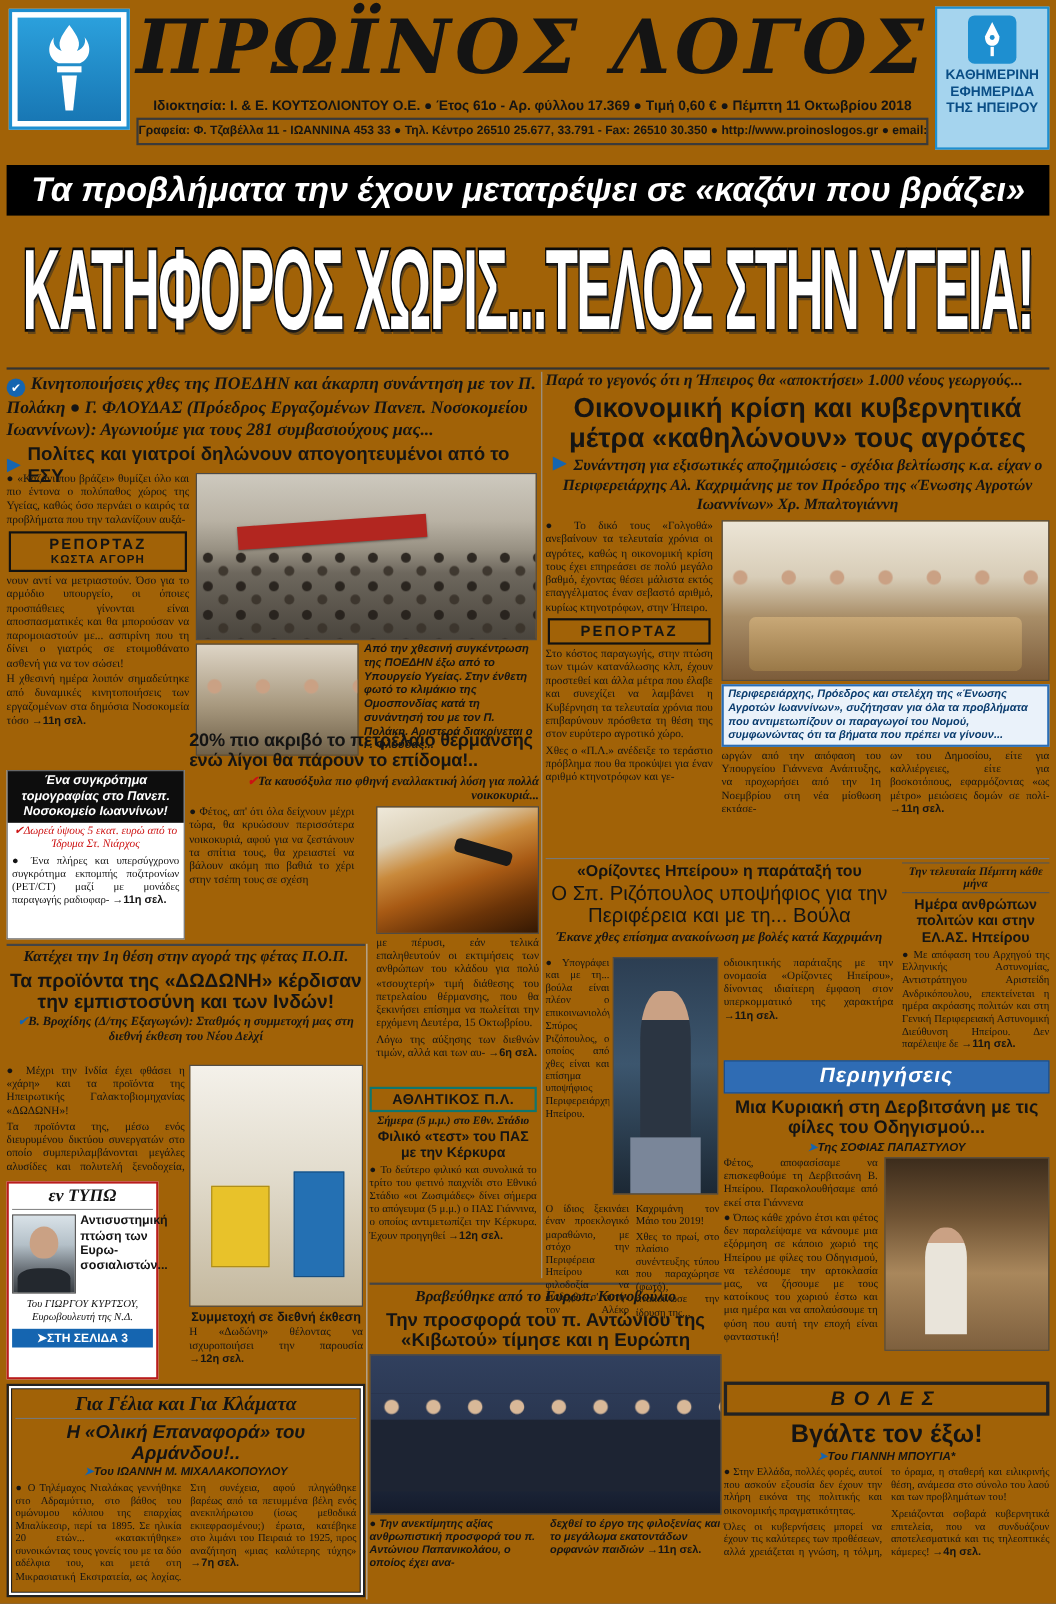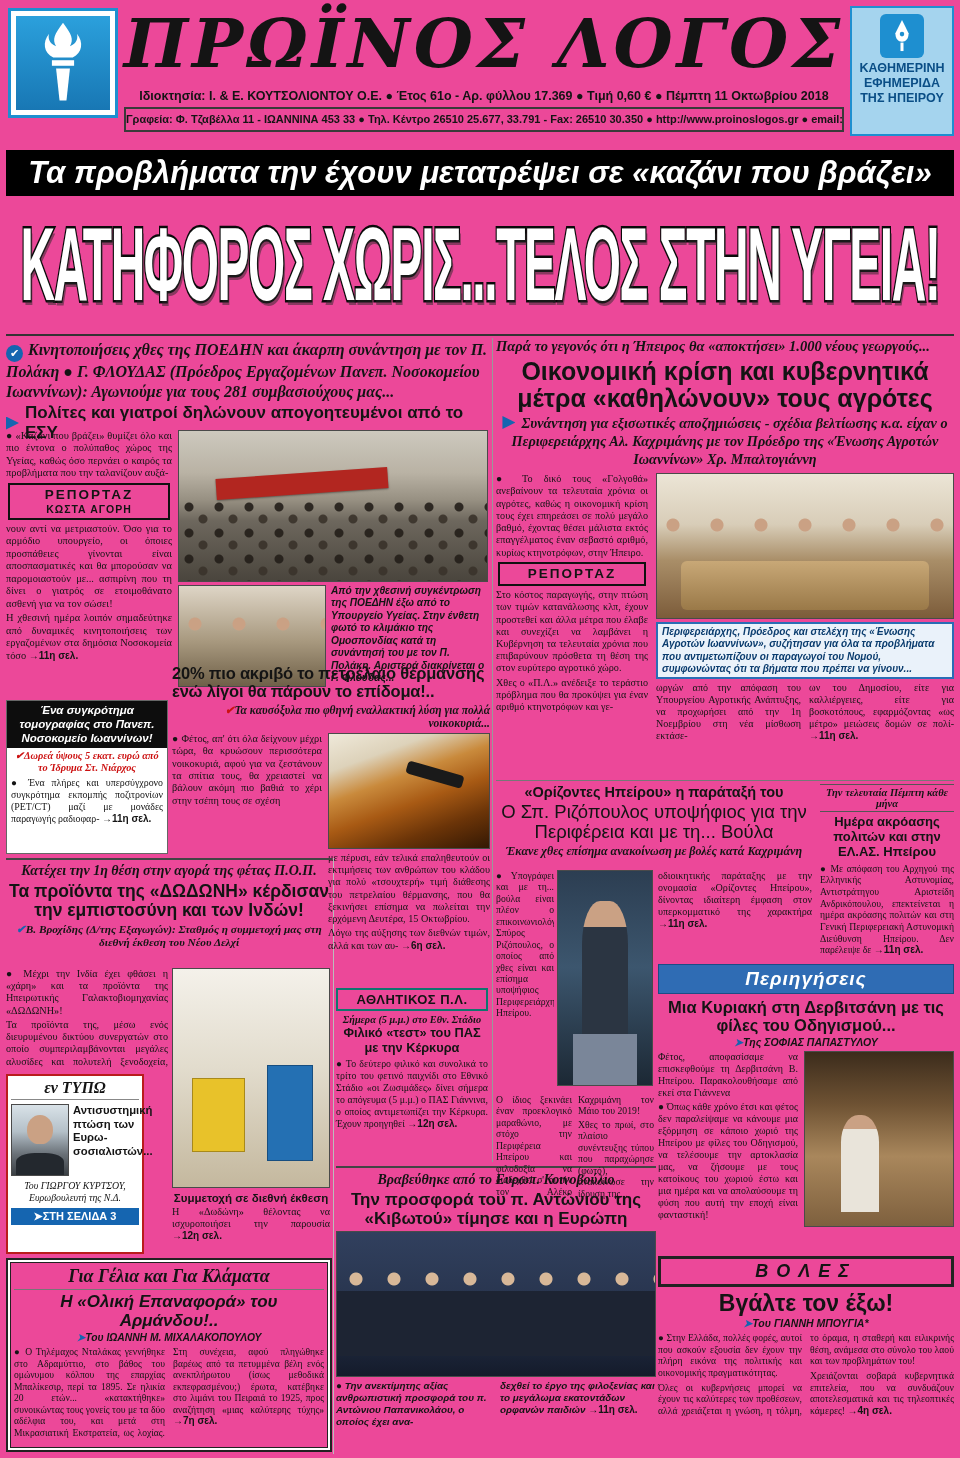--- a/index.html
+++ b/index.html
@@ -1,17 +1,17 @@
 <!DOCTYPE html>
 <html><head>
 <meta charset="utf-8">
 <style>
   *{margin:0;padding:0;box-sizing:border-box}
   body{background:#6b6b6b;font-family:"Liberation Serif",serif}
-  #page{position:relative;width:960px;height:1458px;margin:0 auto;background:#ec4899;color:#141414;overflow:hidden}
+  #page{position:relative;width:960px;height:1458px;margin:0 auto;background:#a16207;color:#141414;overflow:hidden}
   #page > div, #page > header{position:absolute}
   .jc{text-align:justify}
   p{margin-bottom:2px}
   .jump{font-family:"Liberation Sans",sans-serif;font-weight:bold;font-style:normal;font-size:10px;white-space:nowrap}
   .jump::before{content:"\2192 "}
   .byline{font-family:"Liberation Sans",sans-serif;font-weight:bold;font-style:italic}
   .byline::before{content:"\27A4 ";color:#1565b0}
   .check-red::before{content:"\2714 ";color:#c11}
   .check-blue::before{content:"\2714 ";color:#1565b0}
   .badge-check{display:inline-block;width:17px;height:17px;border-radius:50%;background:#1565b0;color:#fff;font-size:11px;line-height:17px;text-align:center;font-style:normal;margin-right:5px;vertical-align:-2px;font-family:"DejaVu Sans",sans-serif}
@@ -52,30 +52,30 @@
   .hp-row{display:flex;margin-top:3px}
   .ph-meeting-small{width:148px;height:102px;flex:none;background:linear-gradient(180deg,#ded5c6,#a8997f 55%,#6f6048)}
   .heads{position:absolute;left:0;right:0;top:28%;height:30%;background-image:radial-gradient(circle at 16px 10px,#caa184 6px,rgba(0,0,0,0) 7px);background-size:44px 30px;background-repeat:repeat-x}
   .health-cap{padding-left:5px;font-size:10.2px}
 
   
   #heating{left:172px;top:662px;width:318px;height:324px}
   .heat-kick{font-size:16.5px;font-weight:bold;font-style:italic;text-align:center}
   .heat-title{font-family:"Liberation Sans",sans-serif;font-weight:bold;font-size:16.5px;line-height:1.12;text-align:left;margin:2px 0;letter-spacing:-.2px}
   .heat-sub{text-align:right;font-weight:bold;font-style:italic;font-size:11.5px;margin-bottom:4px}
-  .heat-row{display:flex;gap:6px}
+  .heat-row{display:flex;gap:20px}
   .heat-colA{width:150px;flex:none;font-size:10.3px;line-height:1.2;text-align:justify}
   .heat-colB{flex:1;font-size:10.2px;line-height:1.2;text-align:justify}
   .ph-oil{width:100%;height:116px;margin-bottom:3px;background:linear-gradient(160deg,#efe9da 0,#ddd2ba 22%,#c98a3c 40%,#a85a14 58%,#6b3408 78%,#341803 100%)}
   .nozzle{position:absolute;right:16%;top:30%;width:36%;height:11%;background:#1a1a1a;border-radius:4px;transform:rotate(16deg)}
 
   
   #tomography{left:6px;top:700px;width:162px;height:154px;border:1px solid #666;background:#fff}
   .tomo-head{background:#0d0d0d;color:#fff;font-family:"Liberation Sans",sans-serif;font-weight:bold;font-style:italic;font-size:11.5px;line-height:1.2;padding:3px 4px;text-align:center}
-  .tomo-sub{color:#c11;font-weight:bold;font-style:italic;font-size:10.3px;line-height:1.15;padding:2px 3px;text-align:center}
+  .tomo-sub{color:#c11;font-weight:normal;font-style:italic;font-size:10.3px;line-height:1.15;padding:2px 3px;text-align:center}
   .tomo-body{font-size:9.9px;line-height:1.2;text-align:justify;padding:1px 4px 3px}
 
   
   #dodoni-head{left:6px;top:858px;width:326px}
   .dod-kick{border-top:2px solid #444;padding-top:3px;font-size:14px;font-weight:bold;font-style:italic;text-align:center}
   .dod-title{font-family:"Liberation Sans",sans-serif;font-weight:bold;font-size:17.5px;line-height:1.1;text-align:center;margin:3px 0 2px}
   .dod-sub{font-weight:bold;font-style:italic;font-size:11.3px;line-height:1.2;text-align:center}
   #dodoni-left{left:6px;top:968px;width:162px;height:100px;overflow:hidden;font-size:10.2px;line-height:1.2;text-align:justify}
   #dodoni-photo{left:172px;top:968px;width:158px;height:220px}
   .ph-dodoni{width:100%;height:100%;background:linear-gradient(180deg,#f4f1ea,#e2dccd 45%,#c4b89e)}
@@ -345,21 +345,21 @@
         <p class="jc">Στο κόστος παραγωγής, στην πτώση των τιμών κατανάλωσης κλπ, έχουν προστεθεί και άλλα μέτρα που έλαβε και συνεχίζει να λαμβάνει η Κυβέρνηση τα τελευταία χρόνια που επιβαρύνουν πρόσθετα τη θέση της στον ευρύτερο αγροτικό χώρο.</p>
         <p class="jc">Χθες ο «Π.Λ.» ανέδειξε το τεράστιο πρόβλημα που θα προκύψει για έναν αριθμό κτηνοτρόφων και γε-</p>
       </div>
       <div class="farm-right">
         <div class="photo ph-farmers">
           <div class="heads"></div>
           <div class="table-shape"></div>
         </div>
         <div class="farm-cap cap">Περιφερειάρχης, Πρόεδρος και στελέχη της «Ένωσης Αγροτών Ιωαννίνων», συζήτησαν για όλα τα προβλήματα που αντιμετωπίζουν οι παραγωγοί του Νομού, συμφωνώντας ότι τα βήματα που πρέπει να γίνουν...</div>
         <div class="farm-cols">
-          <div>ωργών από την απόφαση του Υπουργείου Αγροτικής Ανάπτυξης, να προχωρήσει από την 1η Νοεμβρίου στη νέα μίσθωση εκτάσε-</div>
+          <div>ωργών από την απόφαση του Υπουργείου Γιάννενα Ανάπτυξης, να προχωρήσει από την 1η Νοεμβρίου στη νέα μίσθωση εκτάσε-</div>
           <div>
             <span>ων του Δημοσίου, είτε για καλλιέργειες, είτε για βοσκοτόπους, εφαρμόζοντας «ως μέτρο» μειώσεις δομών σε πολί-</span> <span class="jump">11η σελ.</span>
           </div>
         </div>
       </div>
     </div>
   </div>
   <div id="rule-farmers"></div>
 
   <div id="rizopoulos">
@@ -375,21 +375,21 @@
       <span>οδιοικητικής παράταξης με την ονομασία «Ορίζοντες Ηπείρου», δίνοντας ιδιαίτερη έμφαση στον υπερκομματικό της χαρακτήρα</span> <span class="jump">11η σελ.</span>
     </div>
     <div class="riz-colC">
       <p class="jc">Ο ίδιος ξεκινάει έναν προεκλογικό μαραθώνιο, με στόχο την Περιφέρεια Ηπείρου και φιλοδοξία να διαδεχθεί σ' αυτήν τον Αλέκο Καχριμάνη τον Μάιο του 2019!</p>
       <p class="jc">Χθες το πρωί, στο πλαίσιο συνέντευξης τύπου που παραχώρησε (φωτό), ανακοίνωσε την ίδρυση της...</p>
     </div>
   </div>
 
   <div id="elas">
     <div class="elas-kick">Την τελευταία Πέμπτη κάθε μήνα</div>
-    <div class="elas-head">Ημέρα ακρόασης πολιτών και στην ΕΛ.ΑΣ. Ηπείρου</div>
+    <div class="elas-head">Ημέρα ανθρώπων πολιτών και στην ΕΛ.ΑΣ. Ηπείρου</div>
     <div class="elas-body">
       <span>● Με απόφαση του Αρχηγού της Ελληνικής Αστυνομίας, Αντιστράτηγου Αριστείδη Ανδρικόπουλου, επεκτείνεται η ημέρα ακρόασης πολιτών και στη Γενική Περιφερειακή Αστυνομική Διεύθυνση Ηπείρου. Δεν παρέλειψε δε</span> <span class="jump">11η σελ.</span>
     </div>
   </div>
 
   <div id="touring">
     <div class="tour-head">Περιηγήσεις</div>
     <div class="tour-title">Μια Κυριακή στη Δερβιτσάνη με τις φίλες του Οδηγισμού...</div>
     <div class="tour-by byline">Της ΣΟΦΙΑΣ ΠΑΠΑΣΤΥΛΟΥ</div>
     <div class="tour-row">

